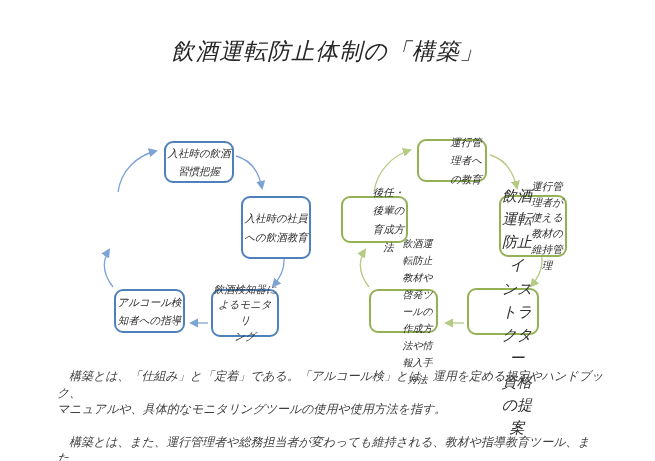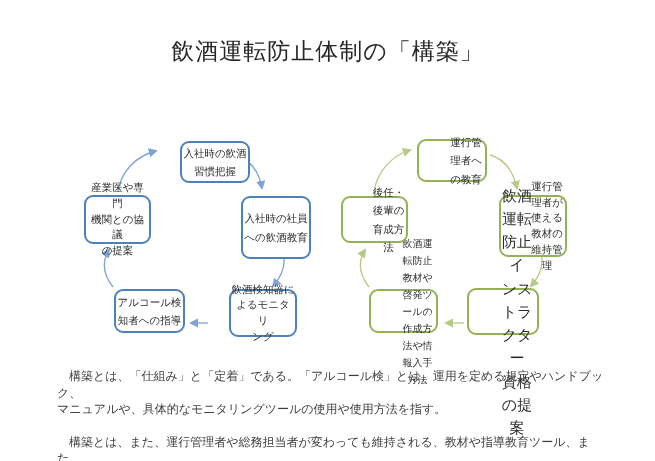--- a/index.html
+++ b/index.html
@@ -1,41 +1,42 @@
 <!DOCTYPE html>
 <html lang="ja" style="--blue-border: #4E80BC; --blue-arrow: #7DA2D6; --green-border: #95B155; --green-arrow: #B5CA83; --box-text: #2E2E2E; --body-text: #3F3F3F; --title-text: #262626;"><head>
 <meta charset="utf-8">
 <style>
   html,body{margin:0;padding:0;background:#ffffff;}
   #stage{
     position:relative;width:655px;height:461px;background:#ffffff;overflow:hidden;
     font-family:"Liberation Sans","DejaVu Sans",sans-serif;
+    font-style:italic;
   }
   
   .slide-title{
     position:absolute;left:0;top:36px;width:100%;text-align:center;
     font-size:23px;letter-spacing:1px;color:var(--title-text,#262626);
   }
   
   #arrows{position:absolute;left:0;top:0;width:655px;height:461px;pointer-events:none;}
   .arrow-blue{stroke:var(--blue-arrow,#7DA2D6);fill:none;stroke-width:1.3;}
   .arrow-green{stroke:var(--green-arrow,#B5CA83);fill:none;stroke-width:1.3;}
   #ah-blue path{fill:var(--blue-arrow,#7DA2D6);}
   #ah-green path{fill:var(--green-arrow,#B5CA83);}
   
   .node{
     position:absolute;box-sizing:border-box;background:#ffffff;border-radius:9px;
     display:flex;align-items:center;justify-content:center;text-align:center;
     white-space:pre-line;font-size:10.5px;line-height:1.72;color:var(--box-text,#2e2e2e);
   }
   .node.blue{border:2px solid var(--blue-border,#4E80BC);}
   .node.green{border:2px solid var(--green-border,#95B155);padding-left:28px;}
-  #ln1{left:180px;top:141px;width:70px;height:42px;}
+  #ln1{left:164px;top:141px;width:70px;height:42px;}
   #ln2{left:241px;top:196px;width:70px;height:63px;}
-  #ln3{left:211px;top:289px;width:68px;height:48px;line-height:1.5;margin-left:18px;}
+  #ln3{left:211px;top:289px;width:68px;height:48px;line-height:1.5;}
   #ln4{left:114px;top:289px;width:71px;height:44px;}
   #ln5{left:84px; top:195px;width:67px;height:49px;line-height:1.5;}
   #rn1{left:417px;top:139px;width:70px;height:43px;}
   #rn2{left:499px;top:195px;width:68px;height:62px;line-height:1.5;}
   #rn3{left:467px;top:288px;width:72px;height:47px;font-size:15px;line-height:1.55;}
   #rn4{left:369px;top:289px;width:69px;height:44px;font-size:10px;line-height:1.7;}
   #rn5{left:341px;top:196px;width:67px;height:47px;}
   
   .body-text{
     position:absolute;left:57px;top:352px;width:556px;
@@ -76,23 +77,20 @@
 
   <div class="node blue" id="ln1">入社時の飲酒
 習慣把握</div>
   <div class="node blue" id="ln2">入社時の社員
 への飲酒教育</div>
   <div class="node blue" id="ln3">飲酒検知器に
 よるモニタリ
 ング</div>
   <div class="node blue" id="ln4">アルコール検
 知者への指導</div>
-  <div class="node blue" id="ln5">産業医や専門
-機関との協議
-の提案</div>
 
   <div class="node green" id="rn1">運行管理者へ
 の教育</div>
   <div class="node green" id="rn2">運行管理者が
 使える教材の
 維持管理</div>
   <div class="node green" id="rn3">飲酒運転防止イ
 ンストラクター
 資格の提案</div>
   <div class="node green" id="rn4">飲酒運転防止教材や

